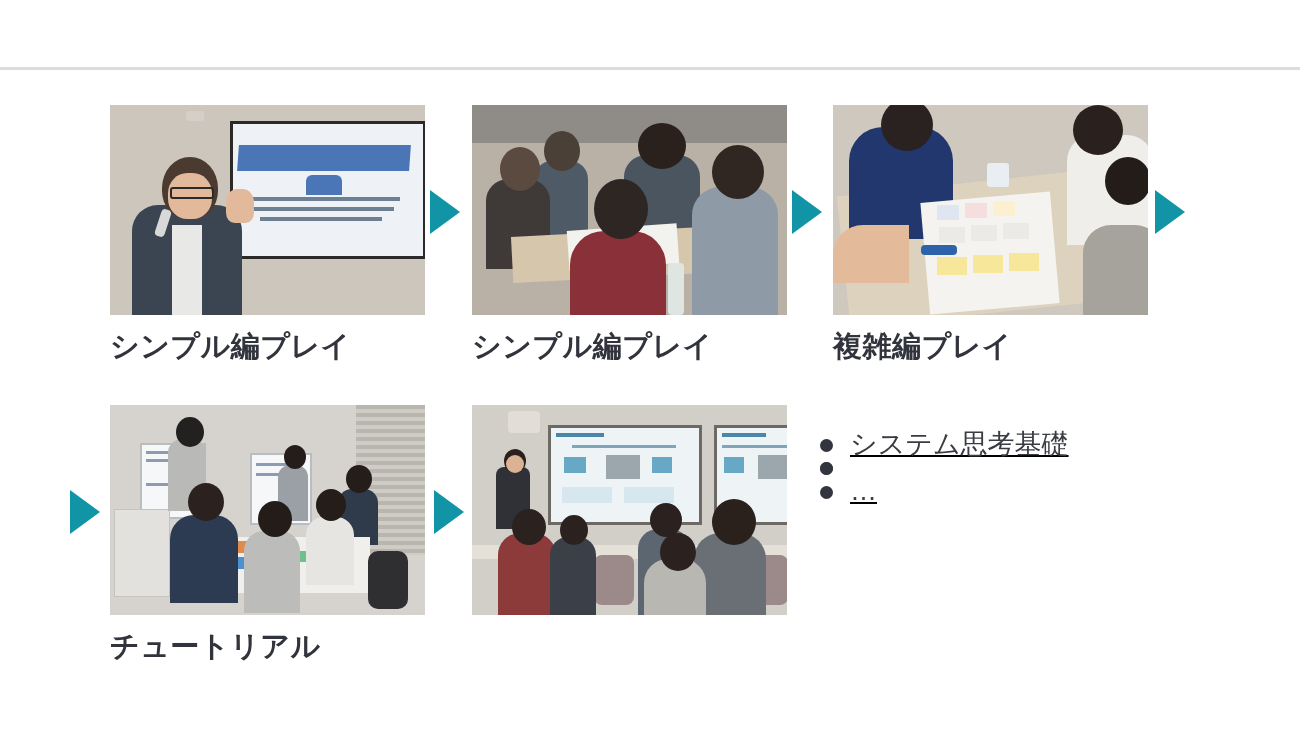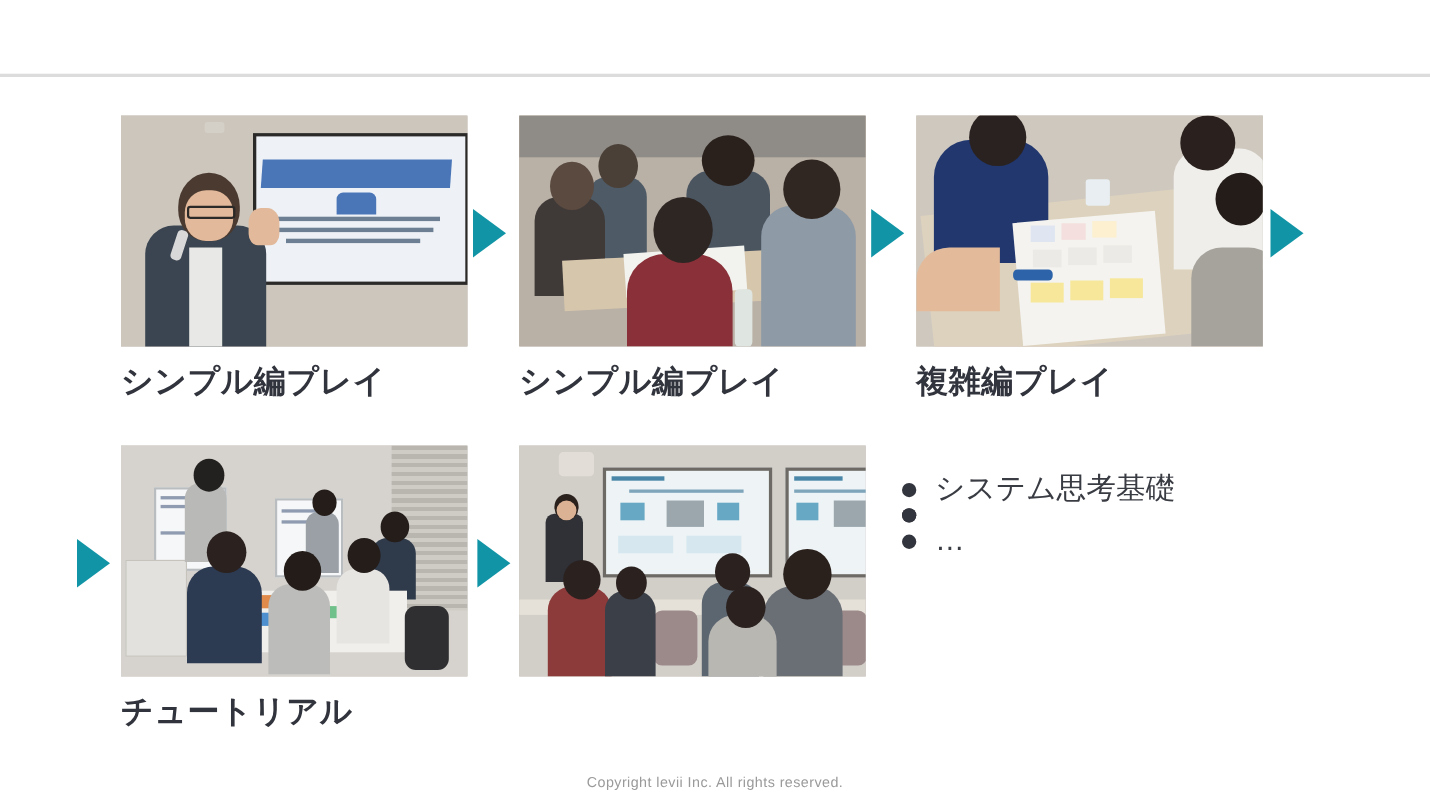--- a/index.html
+++ b/index.html
@@ -50,21 +50,21 @@
     border-bottom:22px solid transparent;
     border-left:30px solid #1195a6;
   }
 
   
   .lecture-block{position:absolute;left:806px;top:411px;width:480px;}
   .lecture-head{
     font-size:28px;font-weight:700;color:#32343d;
     letter-spacing:.2px;white-space:nowrap;line-height:36px;
   }
-  .bullets{list-style:none;margin:10px 0 0 0;padding:0;}
+  .bullets{list-style:none;margin:10px 0 0 0;padding:0;text-decoration:underline;}
   .bullets li{
     position:relative;
     padding-left:44px;
     font-size:27px;line-height:47px;
     color:#3a3c44;font-weight:400;
     white-space:nowrap;
   }
   .bullets li .dot{
     position:absolute;left:14px;top:50%;
     width:13px;height:13px;margin-top:-6px;
@@ -383,15 +383,14 @@
 
   <div class="lecture-block">
     <ul class="bullets">
       <li><span class="dot"></span><span>システム思考基礎</span></li>
       <li><span class="dot"></span></li>
       <li><span class="dot"></span></li>
       <li><span class="dot"></span><span>…</span></li>
     </ul>
   </div>
 
-  <div class="footer">Copyright levii Inc. All rights reserved.</div>
 
 </div>
 
 </body></html>

